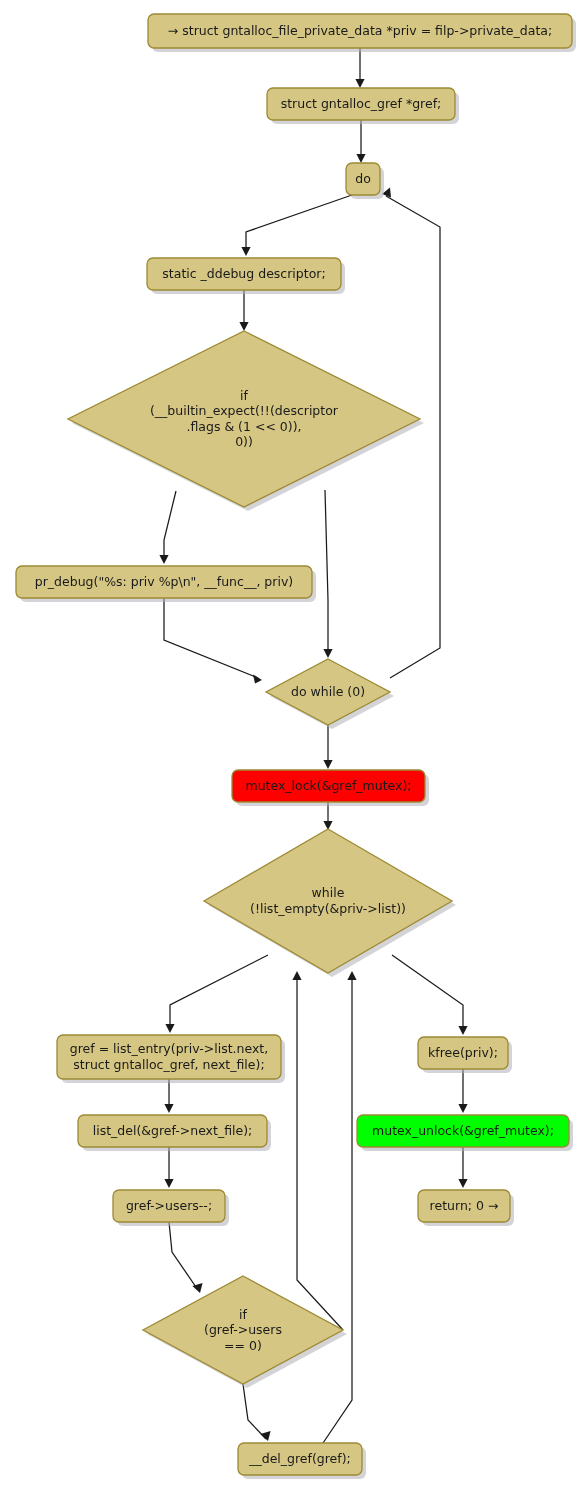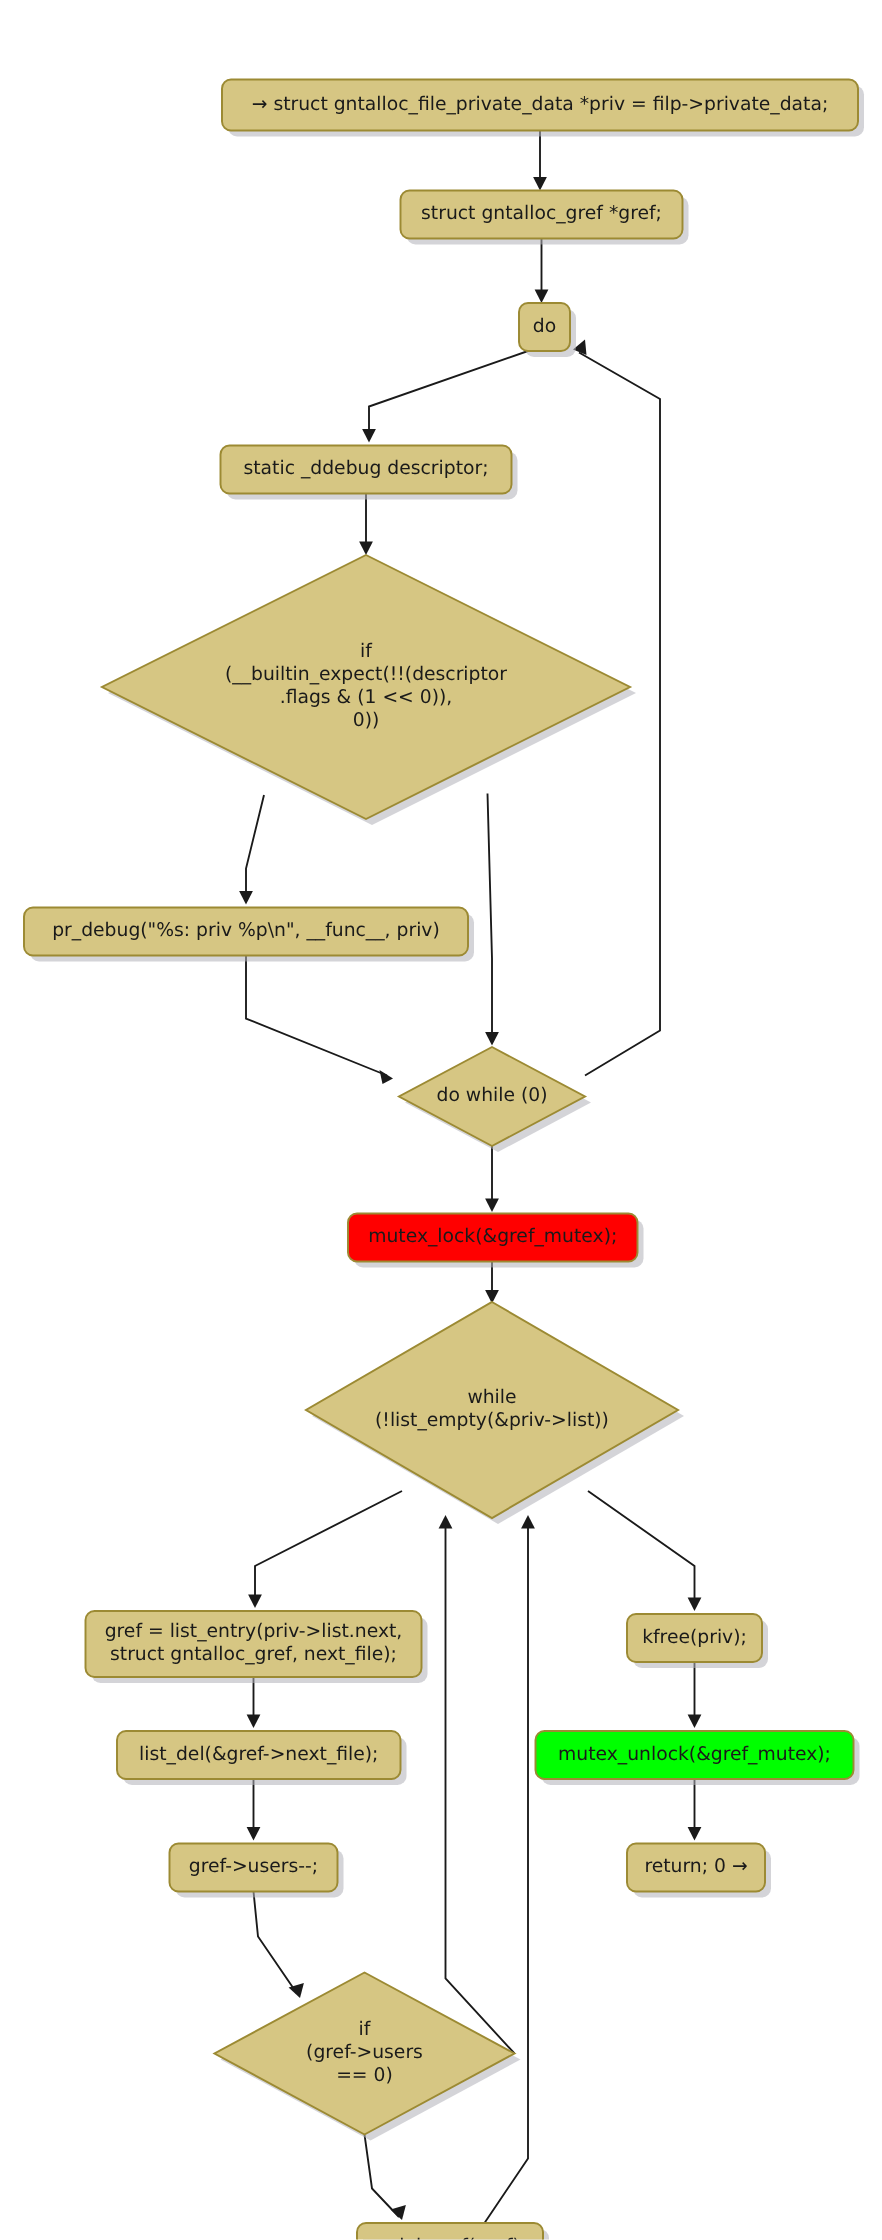--- a/index.html
+++ b/index.html
@@ -10,21 +10,20 @@
   body {
     width: 588px;
     height: 1493px;
     font-family: "DejaVu Sans", sans-serif;
     overflow: hidden;
   }
   #diagram-root {
     position: relative;
     width: 588px;
     height: 1220px;
-    margin-top: 39px;
   }
   svg#flowchart {
     display: block;
     width: 588px;
     height: 1493px;
   }
   .node-shadow {
     fill: #b0b0b8;
     opacity: 0.55;
   }

